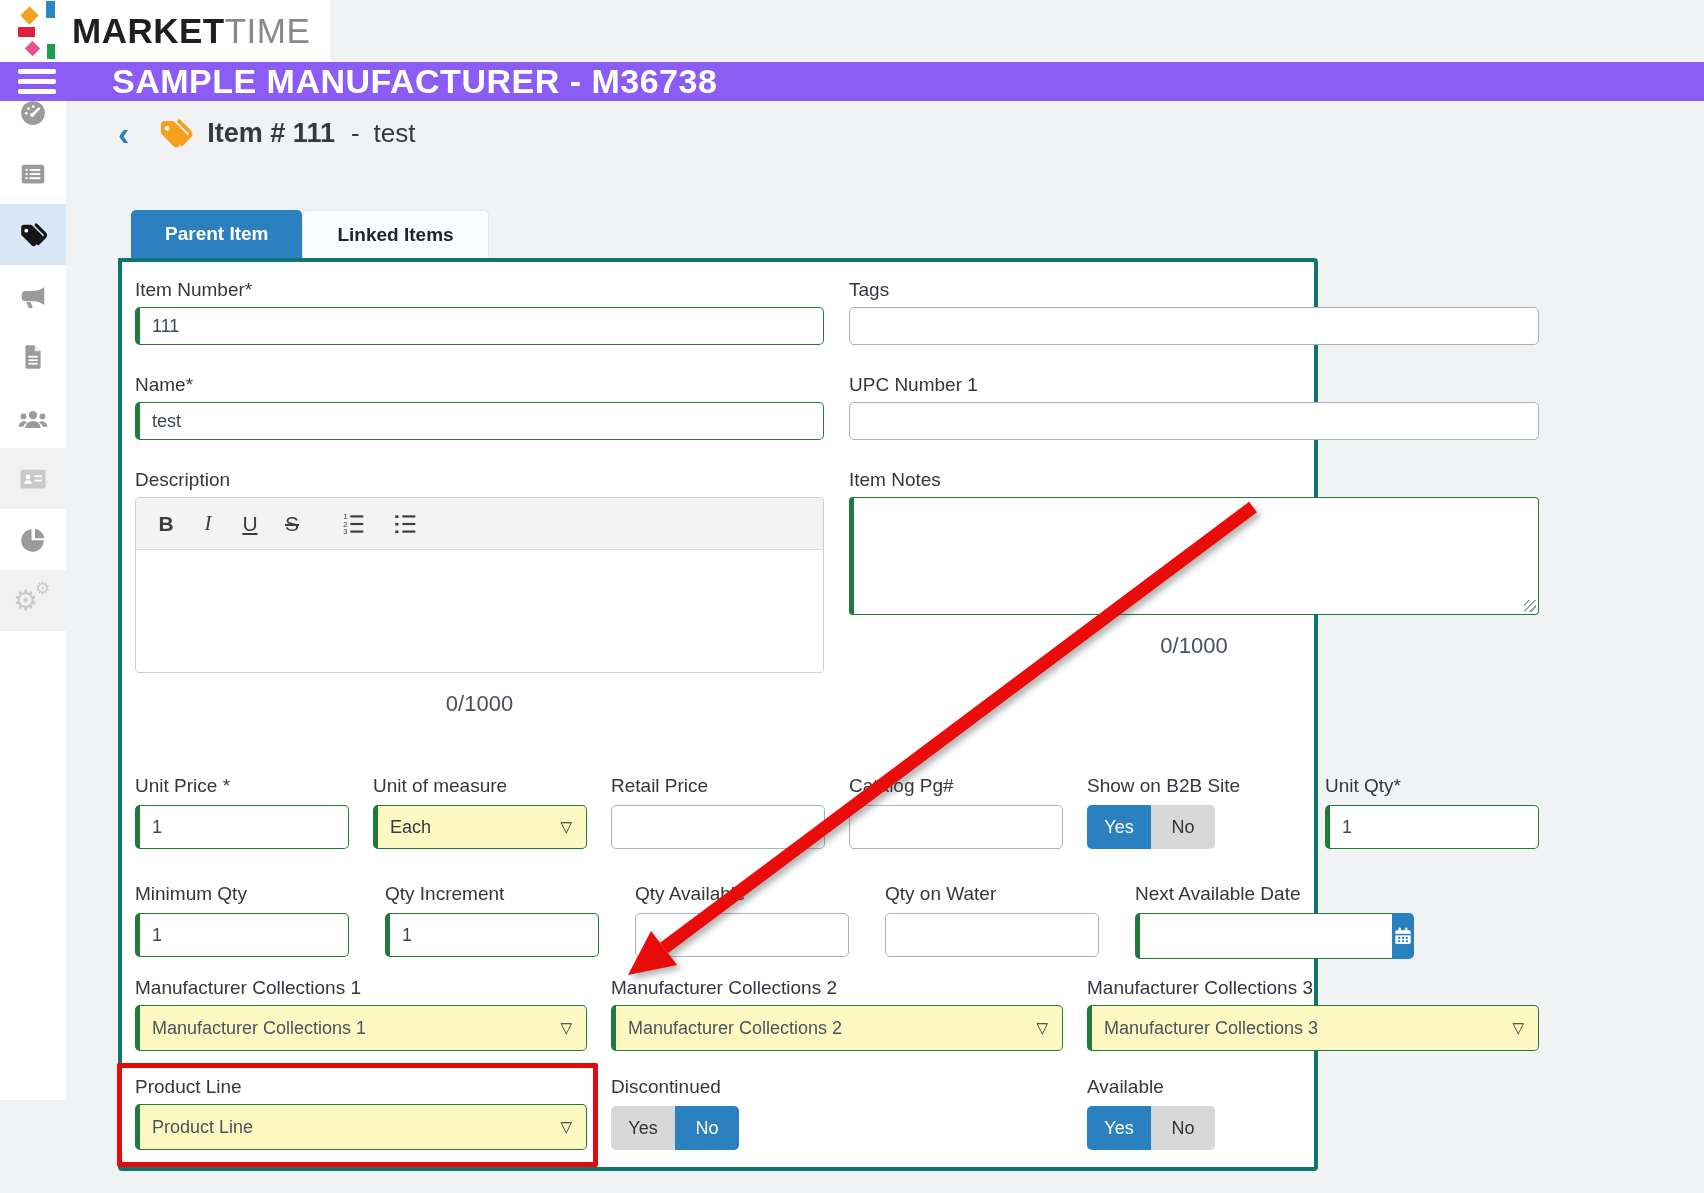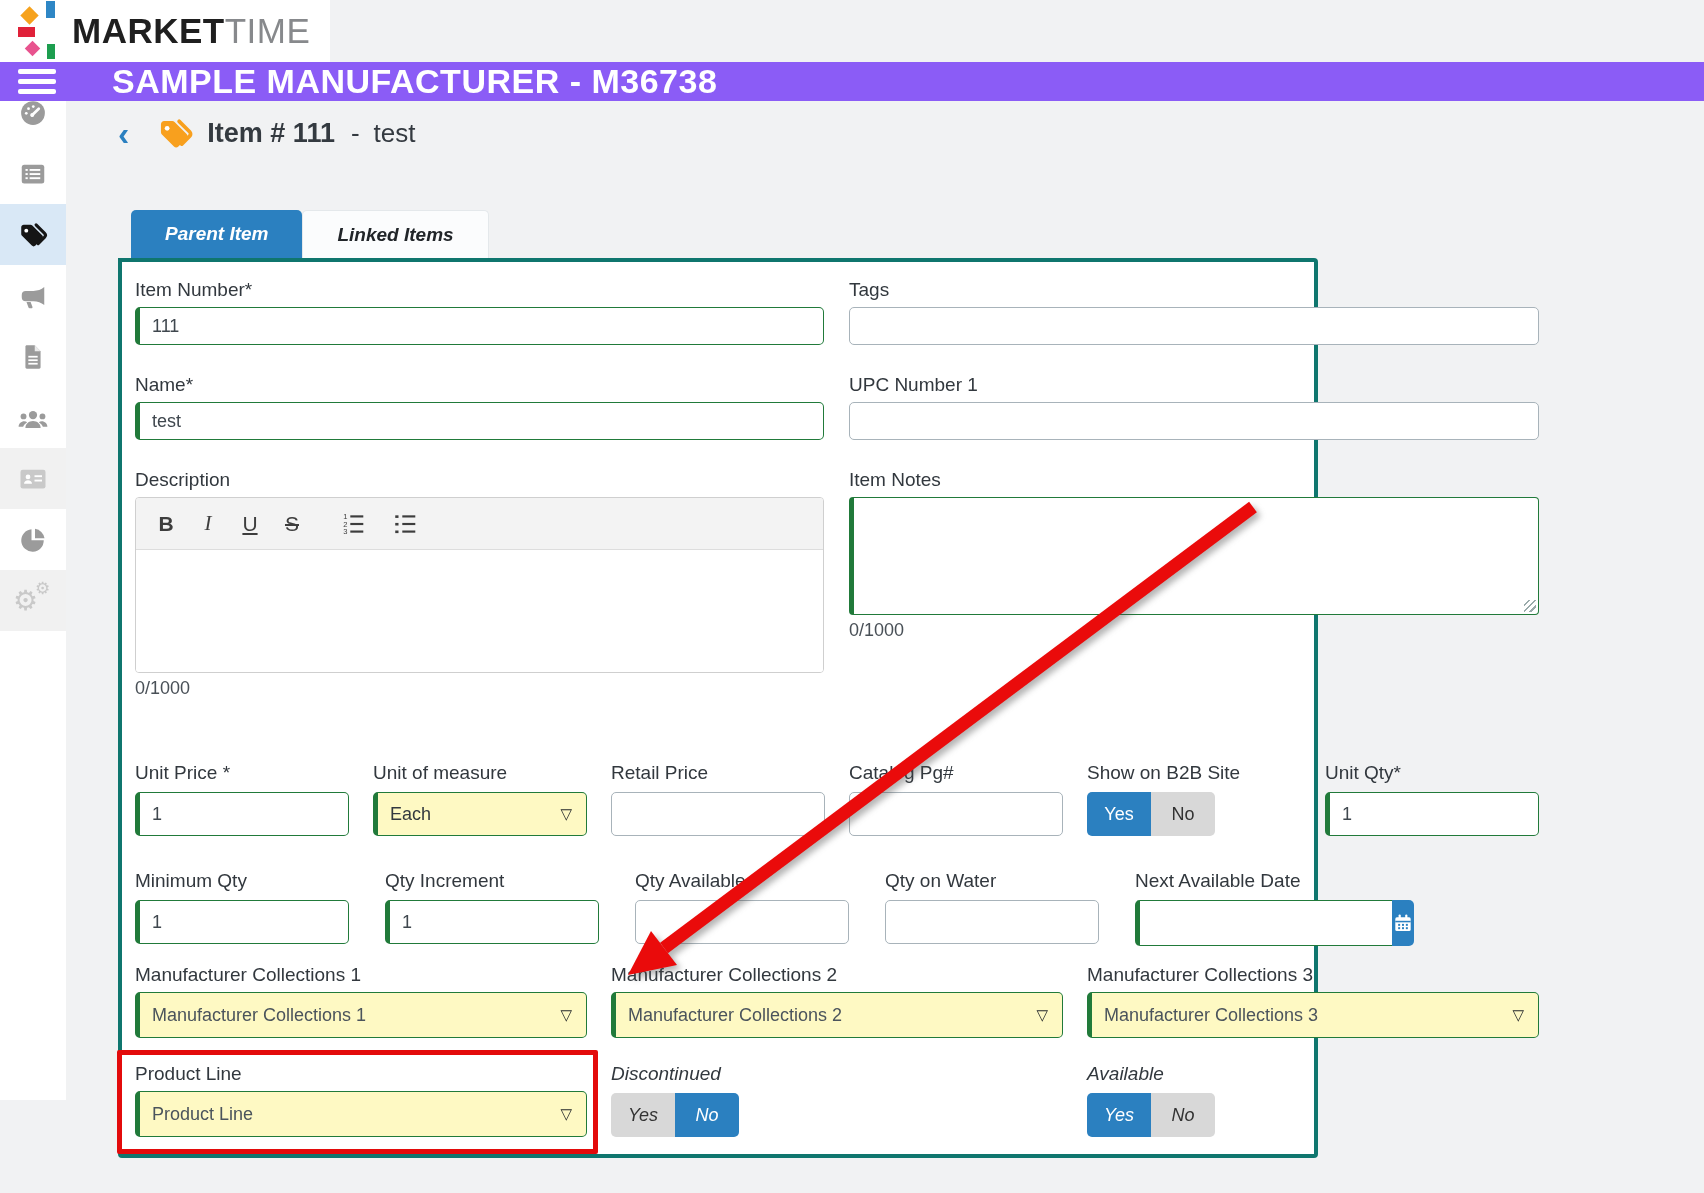--- a/index.html
+++ b/index.html
@@ -39,21 +39,21 @@
   .breadcrumb { margin:28px 0 0 52px; display:flex; align-items:center; height:46px; }
   .back-chev { color:#2b80c0; font-size:34px; font-weight:bold; line-height:34px; cursor:pointer; margin-right:28px; }
   .crumb-tag { margin-right:12px; }
   .crumb-title { font-size:27px; font-weight:bold; color:#343a40; }
   .crumb-sep { font-size:26px; color:#343a40; margin:0 14px 0 16px; }
   .crumb-sub { font-size:26px; color:#343a40; }
 
   
   .tabs { margin:54px 0 0 65px; display:flex; position:relative; z-index:2; }
   .tab { height:48px; padding:0 34px; display:flex; align-items:center; font-size:19px; font-weight:bold;
-         border-radius:5px 5px 0 0; cursor:pointer;font-style:italic; }
+         border-radius:5px 5px 0 0; cursor:pointer; }
   .tab.active { background:#2b80c0; color:#fff; }
   .tab.idle { background:#fbfcfd; color:#212529; border:1px solid #e4e8eb; border-bottom:none; }
 
   
   .card { margin-left:52px; width:1200px; background:#fff; border:4px solid #0f766e; border-radius:0 4px 4px 4px;
           padding:17px 26px 0 13px; position:relative; z-index:1; }
   .grid-top { display:grid; grid-template-columns:689px 690px; column-gap:25px; }
   .fld-label { font-size:19px; color:#32383e; height:22px; line-height:22px; }
   .fld { margin-bottom:0; }
   .fld + .fld { margin-top:29px; }
@@ -63,21 +63,21 @@
 
   
   .editor { margin-top:6px; border:1px solid #cfcfcf; border-radius:4px; overflow:hidden; }
   .toolbar { height:52px; background:#f3f3f3; border-bottom:1px solid #dddddd; display:flex; align-items:center; padding-left:22px; }
   .tb-btn { color:#3d3d3d; font-size:21px; margin-right:26px; cursor:pointer; min-width:16px; text-align:center; }
   .tb-i { font-style:italic; font-family:"Liberation Serif",serif; }
   .tb-u { text-decoration:underline; }
   .tb-s { text-decoration:line-through; }
   .tb-svg { margin-right:26px; cursor:pointer; color:#3d3d3d; }
   .editor-body { height:122px; background:#fff; }
-  .counter { text-align:left; font-size:18px; color:#495057; margin-top:5px; height:22px; }
+  .counter { text-align:center; font-size:22px; color:#495057; margin-top:18px; height:22px; }
 
   .notes-wrap { position:relative; margin-top:6px; }
   .notes-area { width:100%; height:118px; border:1px solid #217a3a; border-left:5px solid #217a3a; border-radius:4px;
                 resize:none; outline:none; font-family:"Liberation Sans",sans-serif; font-size:18px; padding:8px 12px; display:block; }
   .resize-handle { position:absolute; right:3px; bottom:3px; width:12px; height:12px;
        background:repeating-linear-gradient(135deg, transparent 0 3px, #9aa 3px 4.5px); cursor:nwse-resize; }
 
   
   .grid-6 { display:grid; grid-template-columns:repeat(6,214px); column-gap:24px; }
   .grid-3 { display:grid; grid-template-columns:repeat(3,452px); column-gap:24px; }
@@ -100,21 +100,21 @@
   .seg.on  { background:#2b80c0; color:#fff; }
   .seg.off { background:#d8d8d8; color:#333; }
 
   .datefield { display:flex; margin-top:8px; height:46px; width:214px; }
   .date-input { flex:1; border:1px solid #217a3a; border-left:5px solid #217a3a; border-right:none;
                 border-radius:5px 0 0 5px; outline:none; padding:0 10px; font-size:18px; font-family:"Liberation Sans",sans-serif; }
   .cal-btn { width:40px; background:#2b80c0; border:none; border-radius:0 5px 5px 0; display:flex;
              align-items:center; justify-content:center; cursor:pointer; }
 
   .red-box { margin-left:-18px; width:481px; border:5px solid #e30b0b; border-radius:2px; padding:8px 6px 12px 13px; }
-  .pad-align { padding-top:13px;font-style:italic; }
+  .pad-align { padding-top:13px; }
 
   
   .arrow-overlay { position:absolute; left:0; top:0; width:1704px; height:1193px; pointer-events:none; z-index:40;
                    filter:drop-shadow(4px 4px 3px rgba(70,70,70,.4)); }
 </style>
 </head>
 <body>
 
 <div class="page">
 

